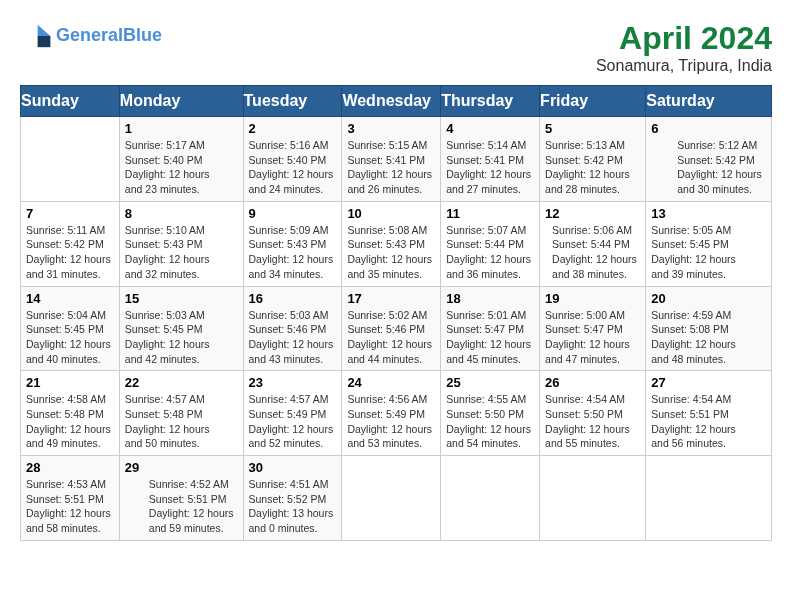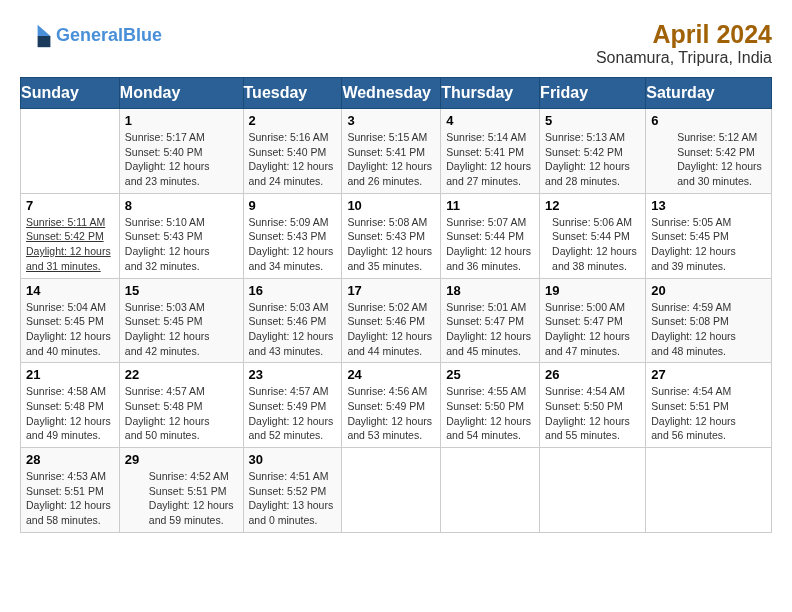--- a/index.html
+++ b/index.html
@@ -31,23 +31,23 @@
       color: #4a90d9;
     }
     .logo-icon {
       width: 32px;
       height: 32px;
     }
     .title-block {
       text-align: right;
     }
     .title-block h1 {
-      font-size: 25px;
+      font-size: 32px;
       font-weight: bold;
-      color: #a16207;
+      color: #15803d;
     }
     .title-block h2 {
       font-size: 16px;
       font-weight: normal;
       color: #333;
     }
     table {
       width: 100%;
       border-collapse: collapse;
       font-size: 11px;
@@ -158,21 +158,21 @@
           <span class="day-num">6</span>
           <div class="day-info" style="white-space: pre-line; margin-left: 26px;">Sunrise: 5:12 AM
 Sunset: 5:42 PM
 Daylight: 12 hours
 and 30 minutes.</div>
         </td>
       </tr>
       <tr>
         <td>
           <span class="day-num">7</span>
-          <div class="day-info" style="white-space: pre-line; text-decoration: underline;">Sunrise: 5:11 AM
+          <div class="day-info" style="white-space: pre-line;">Sunrise: 5:11 AM
 Sunset: 5:42 PM
 Daylight: 12 hours
 and 31 minutes.</div>
         </td>
         <td>
           <span class="day-num">8</span>
           <div class="day-info" style="white-space: pre-line;">Sunrise: 5:10 AM
 Sunset: 5:43 PM
 Daylight: 12 hours
 and 32 minutes.</div>

